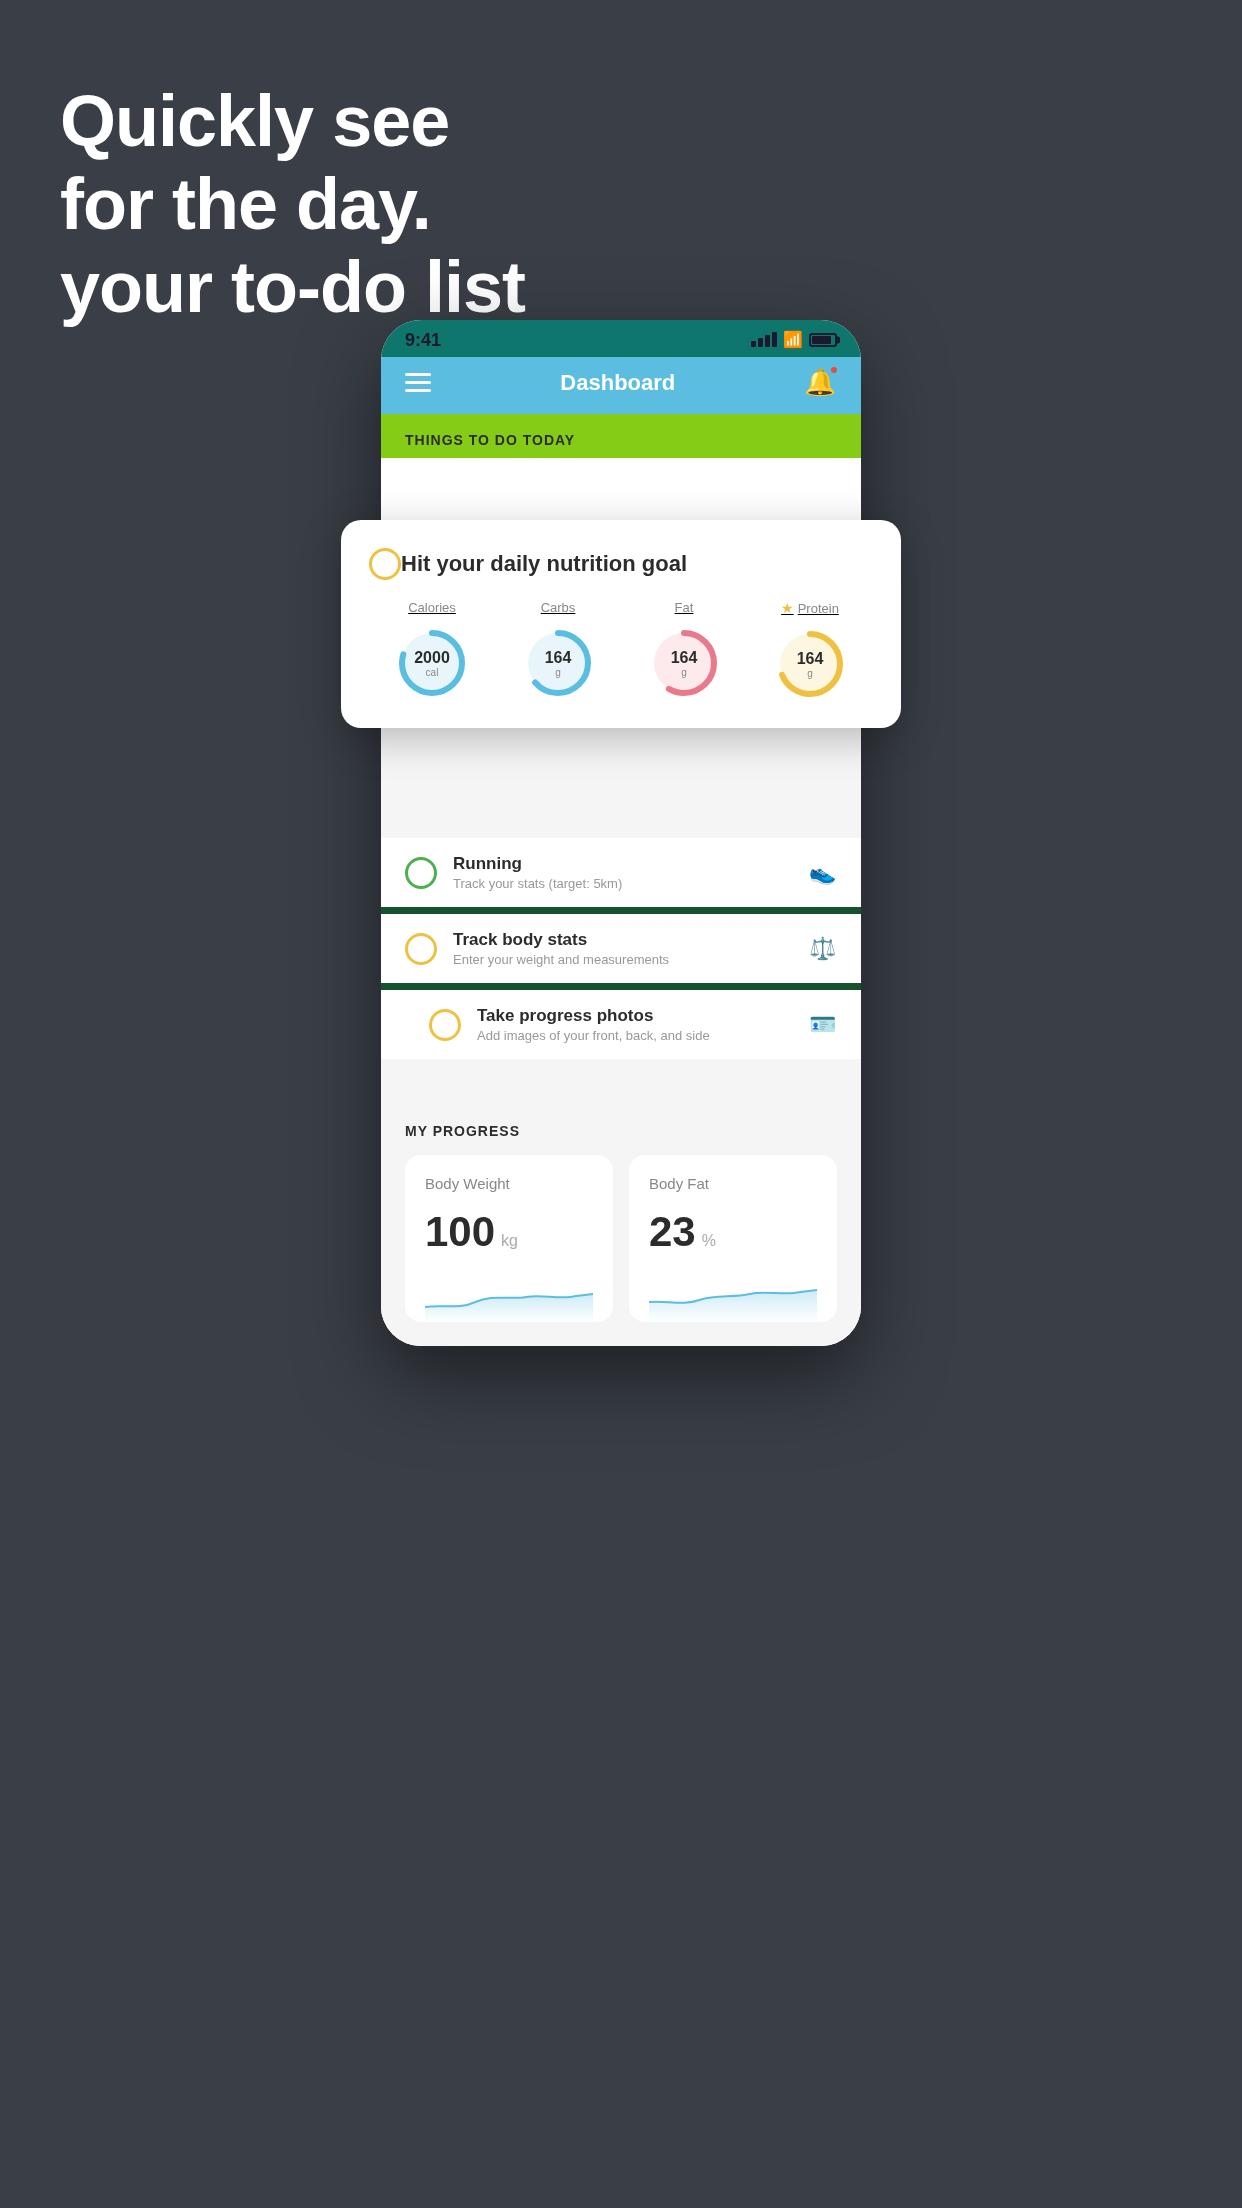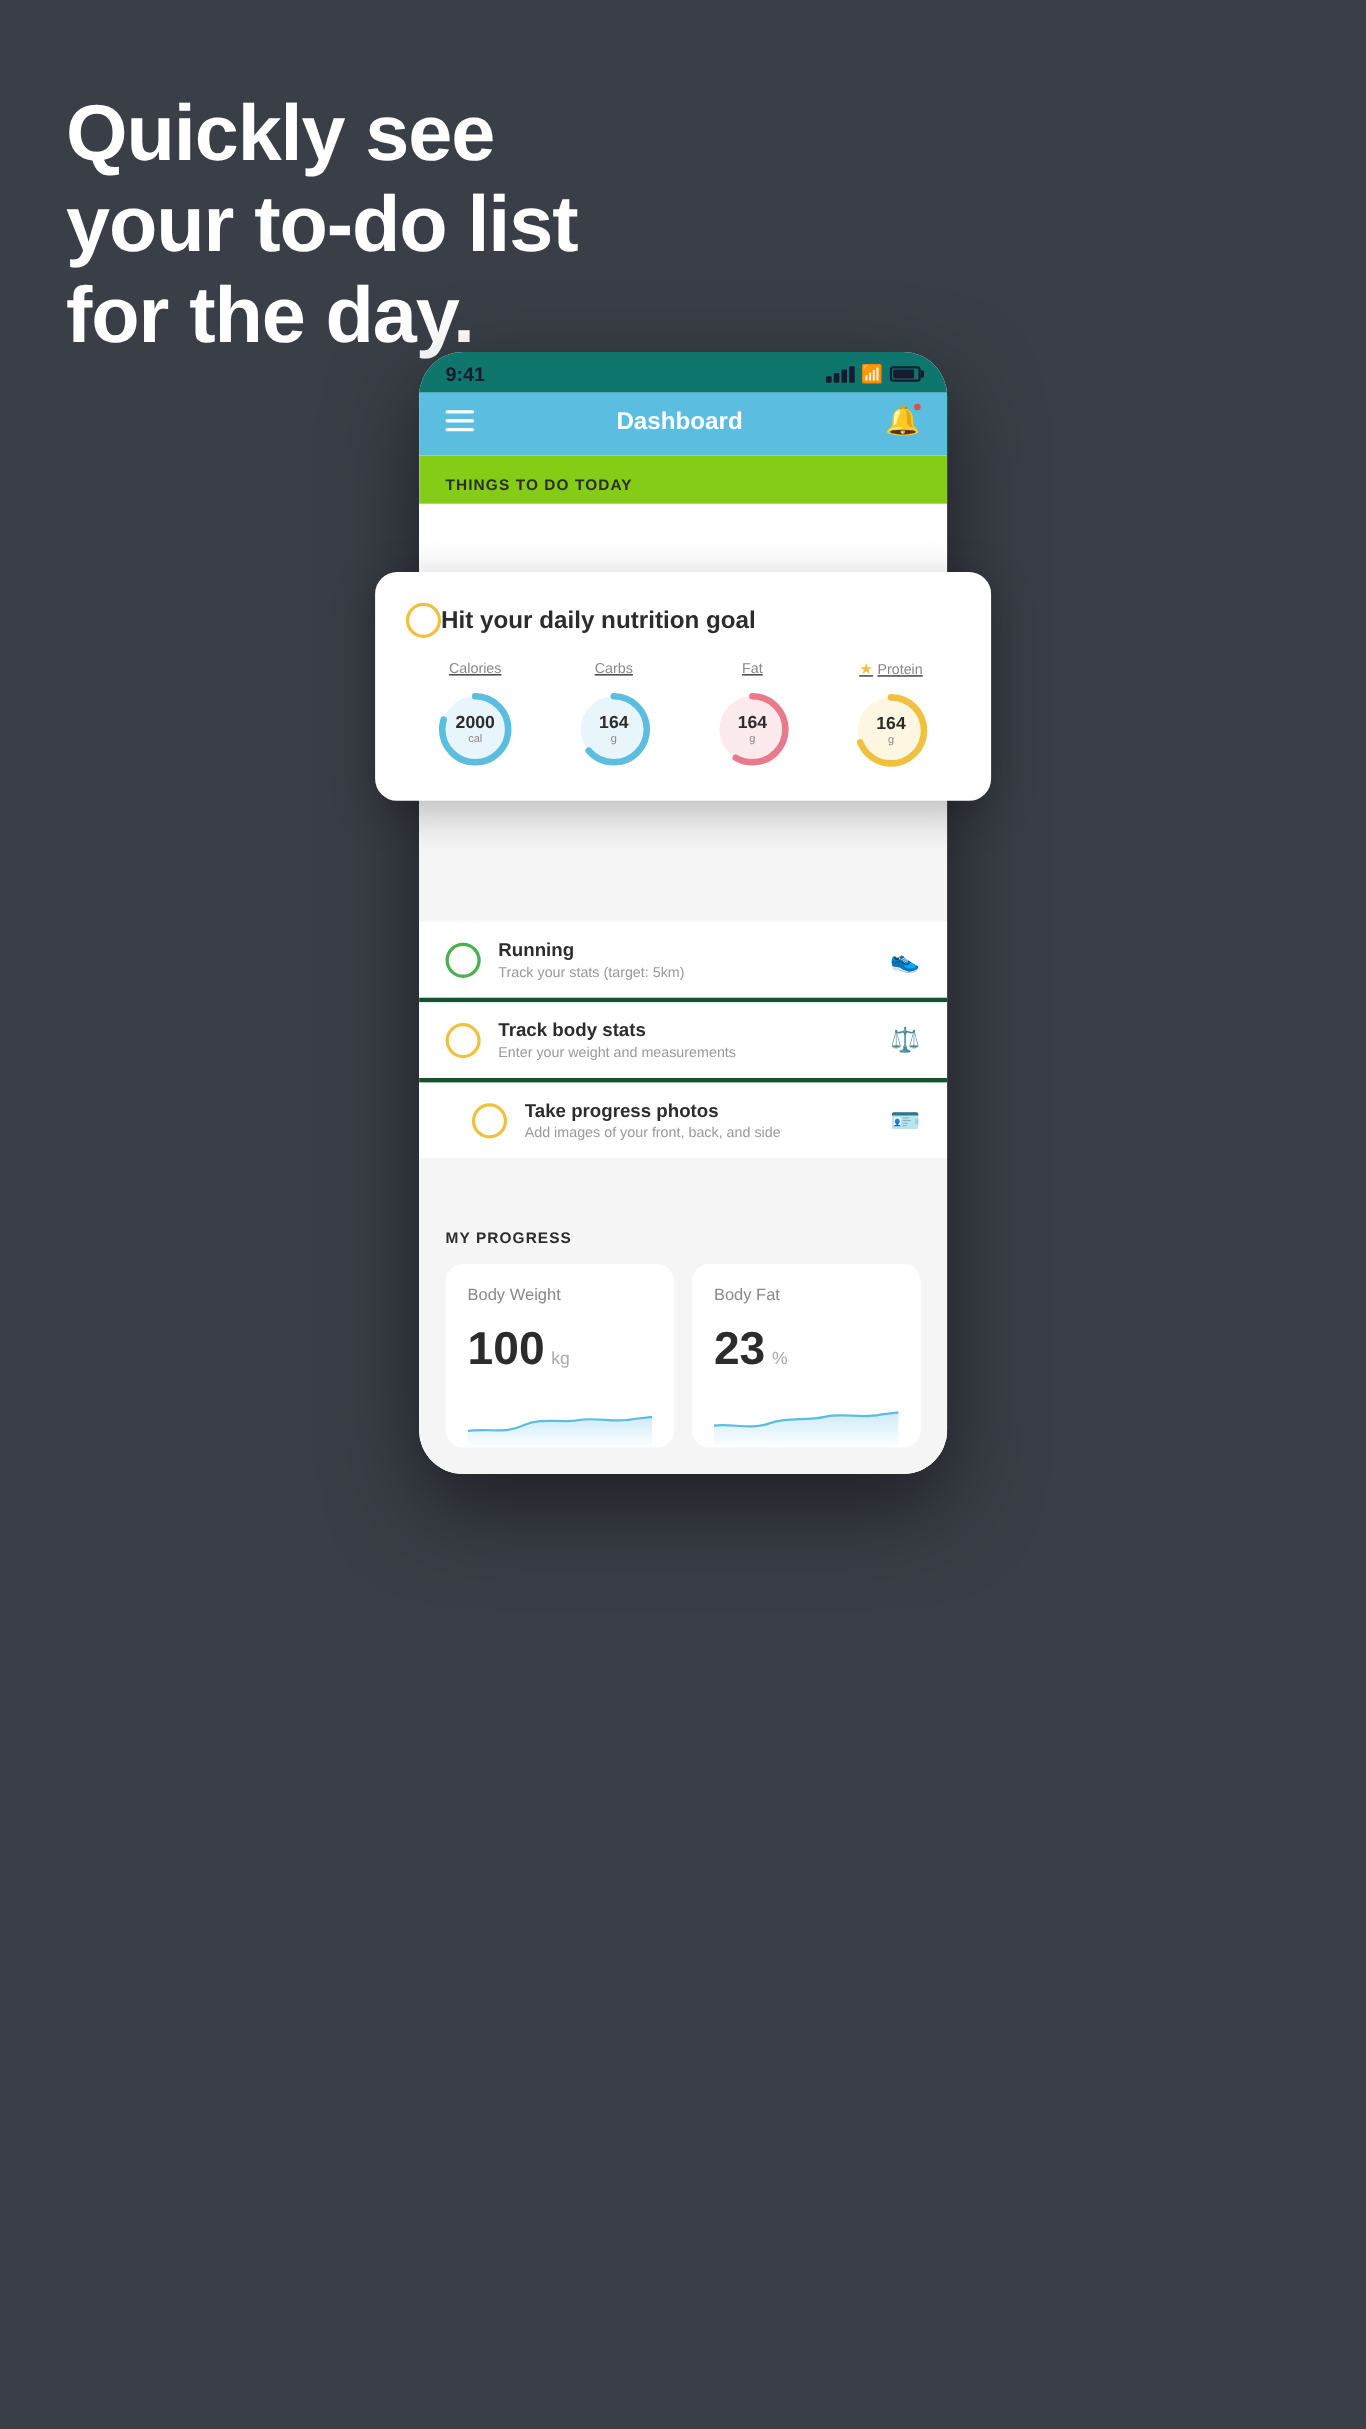--- a/index.html
+++ b/index.html
@@ -240,21 +240,21 @@
 
     
     .todo-list {
       background: white;
       margin-top: 180px;
     }
     .todo-item {
       display: flex;
       align-items: center;
       padding: 16px 24px;
-      border-bottom: 4px solid #14532d;
+      border-bottom: 7px solid #14532d;
       gap: 16px;
     }
     .todo-item:last-child { border-bottom: none; padding-left: 48px; }
     .todo-content {
       flex: 1;
     }
     .todo-title {
       font-size: 17px;
       font-weight: 600;
       color: #2c2c2c;
@@ -322,22 +322,22 @@
     .mini-chart svg {
       width: 100%;
       height: 100%;
     }
   </style>
 </head>
 <body>
 
 <div class="hero-text">
   <div>Quickly see</div>
+  <div>for the day.</div>
   <div>your to-do list</div>
-  <div>for the day.</div>
 </div>
 
 <div class="phone-container">
 
   <div class="status-bar">
     <span class="status-time">9:41</span>
     <div class="status-icons">
       <div class="signal-bars">
         <span style="height:6px"></span>
         <span style="height:9px"></span>

